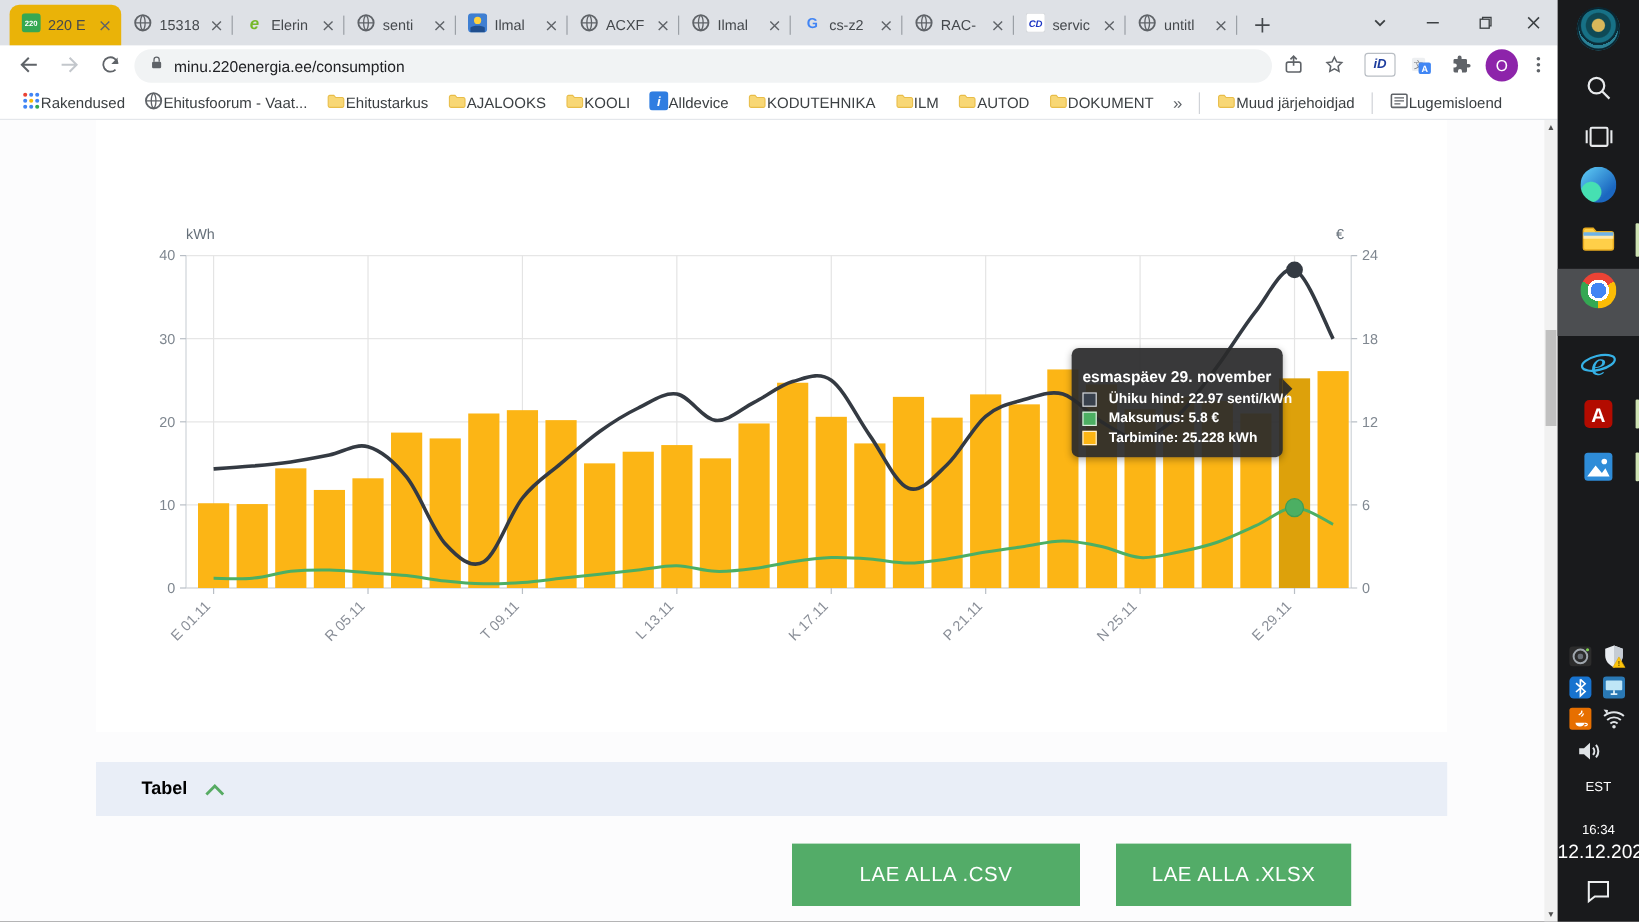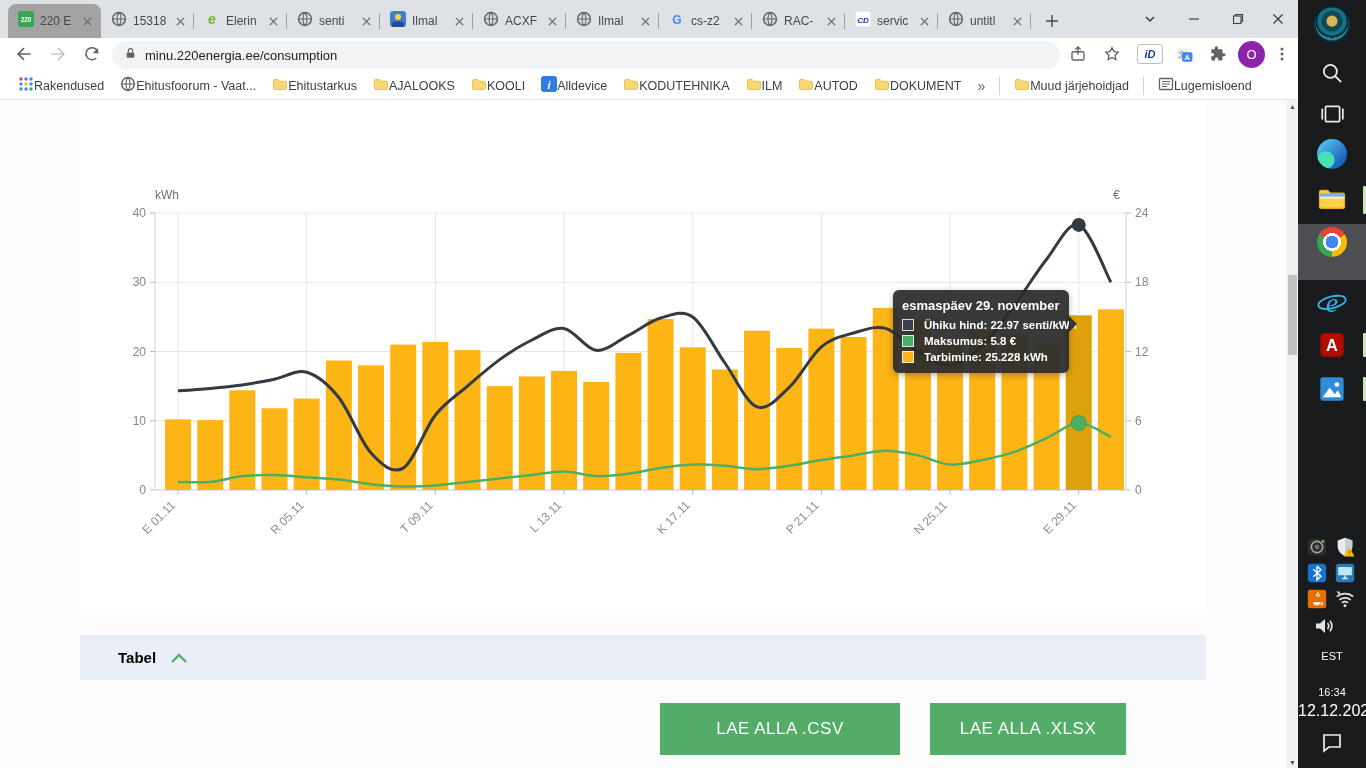--- a/index.html
+++ b/index.html
@@ -5,21 +5,21 @@
   html,body{margin:0;padding:0;background:#000;}
   body{width:1366px;height:768px;overflow:hidden;font-family:"Liberation Sans",sans-serif;-webkit-font-smoothing:antialiased;}
   .screen{position:relative;width:1366px;height:768px;background:#fff;}
 
   
   .browser{position:absolute;left:0;top:0;width:1298px;height:768px;background:#fff;}
   .tabstrip{position:absolute;left:0;top:0;width:1298px;height:38px;background:#dee1e6;}
   .tabs{position:absolute;left:8px;top:4px;height:34px;display:flex;align-items:stretch;}
   .tab{position:relative;width:93px;display:flex;align-items:center;gap:6px;padding:0 6px 0 10px;box-sizing:border-box;cursor:pointer;}
   .tab .tlabel{flex:1;font-size:12px;color:#45494d;white-space:nowrap;overflow:hidden;}
-  .tab.active{background:#a3a3a3;border-radius:8px 8px 0 0;}
+  .tab.active{background:#eab308;border-radius:8px 8px 0 0;}
   .tab .sep{position:absolute;right:0;top:9px;width:1px;height:16px;background:#9ba0a6;}
   .tclose{width:16px;height:16px;flex:none;display:flex;align-items:center;justify-content:center;border-radius:8px;}
   .favicon{width:16px;height:16px;flex:none;}
   .newtab{position:absolute;top:9px;width:24px;height:24px;display:flex;align-items:center;justify-content:center;border-radius:12px;}
   .wctrl{position:absolute;top:0;height:38px;width:44px;display:flex;align-items:center;justify-content:center;}
 
   .toolbar{position:absolute;left:0;top:38px;width:1298px;height:34px;background:#fff;}
   .navbtn{position:absolute;top:2px;width:28px;height:28px;display:flex;align-items:center;justify-content:center;border-radius:14px;}
   .urlbar{position:absolute;left:112px;top:3px;width:948px;height:28px;background:#f1f3f4;border-radius:14px;display:flex;align-items:center;padding:0 12px;box-sizing:border-box;gap:8px;}
   .urltext{font-size:13px;color:#202124;}
@@ -33,21 +33,21 @@
 
   
   .page{position:absolute;left:0;top:100px;width:1298px;height:668px;background:#fcfcfd;}
   .card{position:absolute;left:80px;top:0;width:1126px;height:510px;background:#fff;}
   .legend{position:absolute;left:73px;top:20px;display:flex;gap:30px;align-items:center;}
   .litem{display:flex;align-items:center;gap:9px;}
   .lpill{width:29px;height:13px;border-radius:7px;flex:none;}
   .llabel{font-size:15px;color:#2e3b4e;}
   #chart{position:absolute;left:0;top:0;}
 
-  .tooltip{position:absolute;left:813px;top:190px;width:176px;background:rgba(42,42,43,0.93);border-radius:6px;padding:8px 9px 8px 9px;box-sizing:border-box;color:#fff;box-shadow:0 2px 6px rgba(0,0,0,.3);}
+  .tooltip{position:absolute;left:813px;top:190px;width:176px;background:rgba(42,42,43,0.93);border-radius:6px;padding:16px 9px 8px 9px;box-sizing:border-box;color:#fff;box-shadow:0 2px 6px rgba(0,0,0,.3);}
   .tooltip:after{content:"";position:absolute;right:-8px;top:26px;border:8px solid transparent;border-left-color:rgba(42,42,43,0.93);border-right:none;}
   .tt-title{font-size:13px;font-weight:bold;margin-bottom:4px;white-space:nowrap;}
   .tt-row{display:flex;align-items:center;gap:10px;font-size:11.5px;font-weight:bold;line-height:16px;white-space:nowrap;}
   .tt-sw{width:10px;height:10px;border:1px solid rgba(255,255,255,.8);flex:none;}
 
   .tabelband{position:absolute;left:80px;top:535px;width:1126px;height:45px;background:#e9eef7;display:flex;align-items:center;padding-left:38px;box-sizing:border-box;gap:14px;cursor:pointer;}
   .tabelband span{font-size:15px;font-weight:bold;color:#000000;}
   .dlbtn{position:absolute;top:603px;height:52px;background:#53ac68;border:none;color:#fff;font-family:"Liberation Sans",sans-serif;font-size:17px;letter-spacing:.5px;cursor:pointer;}
   #btn-csv{left:660px;width:240px;}
   #btn-xlsx{left:930px;width:196px;}

